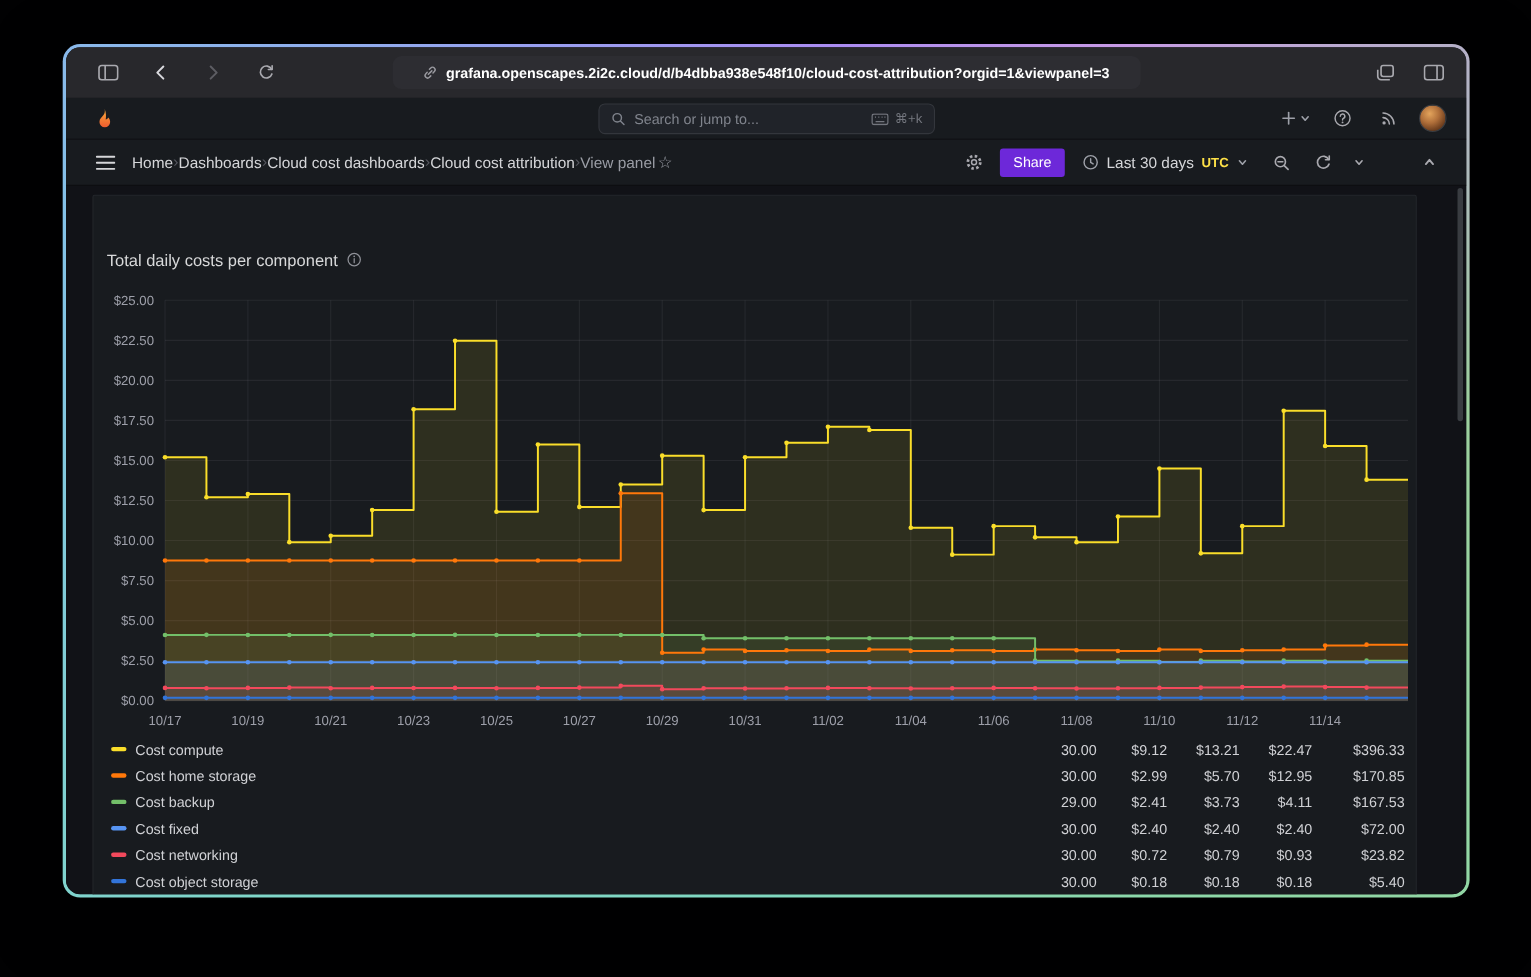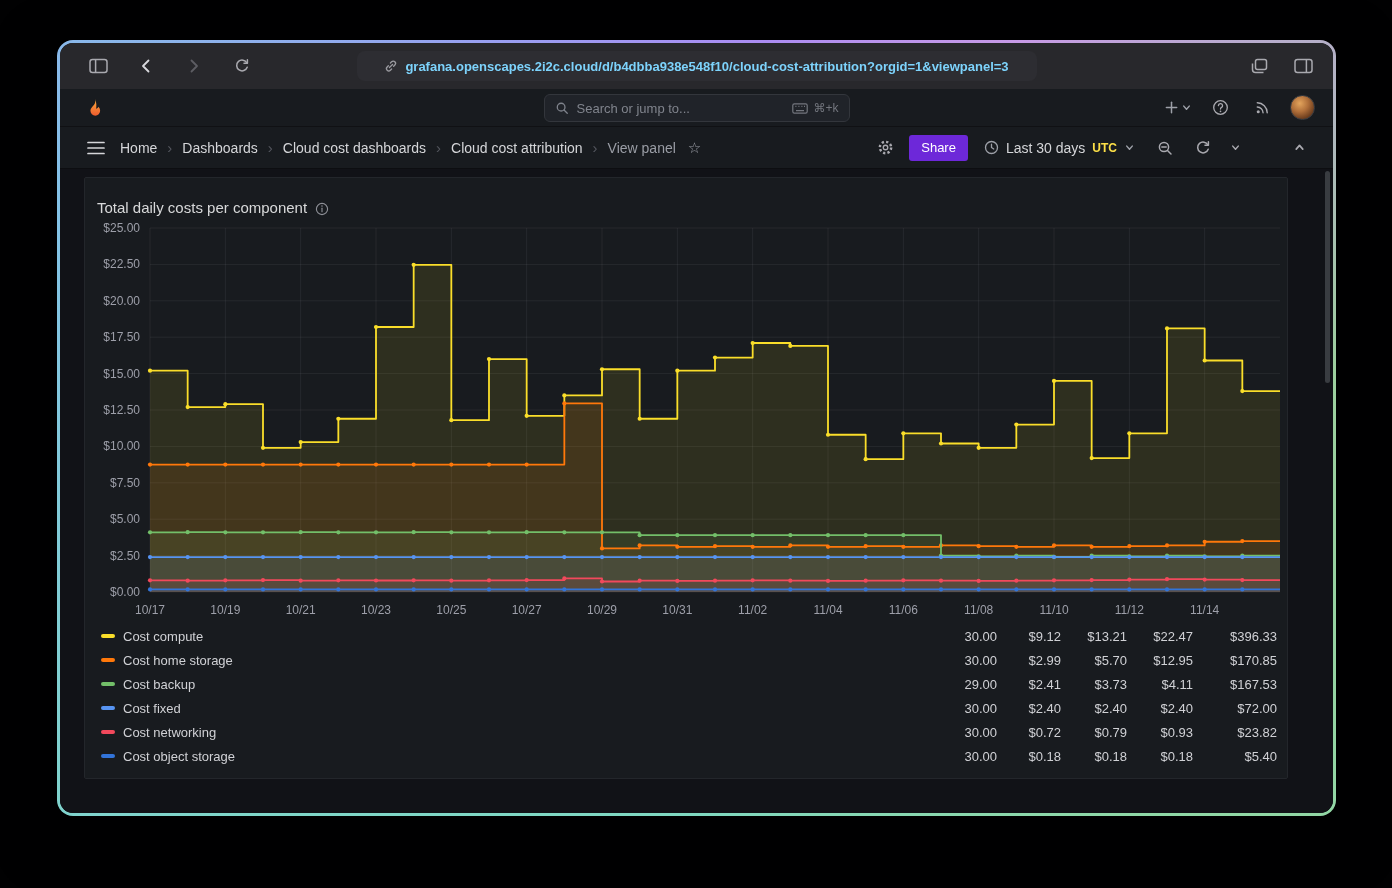--- a/index.html
+++ b/index.html
@@ -18,59 +18,59 @@
   
   .browser-bar { height:46px; flex:0 0 46px; background:#28282c; display:flex;
     align-items:center; padding:0 16px 0 24px; color:#a9a9af; position:relative; }
   .bicons { display:flex; align-items:center; gap:20px; }
   .ibtn { width:28px; height:28px; display:flex; align-items:center; justify-content:center;
     color:#a9a9af; border-radius:6px; flex:0 0 auto; }
   .ibtn.dim { color:#5d5d63; }
   .urlbox { position:absolute; left:50%; top:8px; transform:translateX(-50%);
     height:30px; min-width:680px; display:flex; align-items:center; justify-content:center;
     gap:7px; background:#2d2d32; border-radius:8px; padding:0 14px; }
-  .urltext { font-size:13px; font-weight:600; color:#7dd3fc; white-space:nowrap; }
+  .urltext { font-size:13px; font-weight:600; color:#ffffff; white-space:nowrap; }
   .browser-right { margin-left:auto; display:flex; align-items:center; gap:16px; }
 
   
   .app { flex:1; display:flex; flex-direction:column; background:#111217; min-height:0; }
   .topnav { height:38px; flex:0 0 38px; background:#181b1f; display:flex; align-items:center;
     padding:0 18px 0 24px; position:relative; border-bottom:1px solid #101114; }
   .logo { width:24px; height:24px; display:flex; align-items:center; }
   .searchbox { position:absolute; left:50%; top:5px; transform:translateX(-50%);
     width:306px; height:28px; background:#202329; border:1px solid #33363c; border-radius:6px;
     display:flex; align-items:center; gap:8px; padding:0 10px; color:#7f838c; }
   .searchbox .ph { font-size:13px; color:#80848d; flex:1; }
   .kbd-hint { display:flex; align-items:center; gap:5px; color:#73767e; font-size:12px; }
   .nav-right { margin-left:auto; display:flex; align-items:center; gap:14px; color:#9da0a8; }
   .plus-group { display:flex; align-items:center; gap:2px; }
   .avatar { width:25px; height:25px; border-radius:50%;
     background:radial-gradient(circle at 38% 32%, #e3a45c 0%, #b06f3a 40%, #70401f 72%, #472712 100%);
     border:1px solid #3a3d42; }
 
   .subnav { height:42px; flex:0 0 42px; background:#181b1f; display:flex; align-items:center;
     padding:0 20px 0 22px; border-bottom:1px solid #0d0e11; }
-  .crumbs { display:flex; align-items:center; gap:10px; margin-left:10px; font-size:14px; }
+  .crumbs { display:flex; align-items:center; margin-left:10px; font-size:14px; }
   .crumb { color:#d5d6d9; cursor:pointer; white-space:nowrap; }
   .crumb.current { color:#9a9da5; cursor:default; }
   .sep { color:#54565e; font-size:15px; }
   .star { color:#9a9da5; font-size:15px; margin-left:2px; }
   .sub-right { margin-left:auto; display:flex; align-items:center; gap:10px; color:#9da0a8; }
   .share-btn { height:26px; padding:0 12px; border:none; border-radius:3px; color:#fff;
     font-size:13px; font-weight:500; font-family:inherit; cursor:pointer; }
   .timepicker { display:flex; align-items:center; gap:7px; padding:0 6px; height:28px;
     color:#d5d6d9; font-size:14px; white-space:nowrap; }
   .tz { font-size:12px; font-weight:600; }
   .collapse-btn { margin-left:26px; }
 
   
   .dashboard { flex:1; position:relative; padding:8px 0 0 24px; min-height:0; }
   .panel { width:1204px; background:#181b1f; border:1px solid #23262b; border-radius:2px;
     padding:6px 0 10px; }
-  .panel-header { height:32px; display:flex; align-items:flex-end; gap:8px; padding:0 12px; }
+  .panel-header { height:32px; display:flex; align-items:flex-start; gap:8px; padding:0 12px;margin-top:45px; }
   .panel-title { font-size:15px; font-weight:500; color:#d8d9da; }
   .info-ic { color:#8e9097; display:flex; }
 
   svg.chart { display:block; margin-left:1px; }
   .grid { stroke:rgba(204,204,220,0.08); stroke-width:1; }
   .ax { fill:#9d9fa9; font-family:"Liberation Sans","DejaVu Sans",sans-serif; font-size:12px; }
 
   .legend { margin-top:4px; }
   .lrow { display:grid; grid-template-columns:1fr 74px 64px 66px 66px 84px;
     align-items:center; height:24px; padding:0 10px 0 16px; font-size:13px; color:#d0d1d5; }

